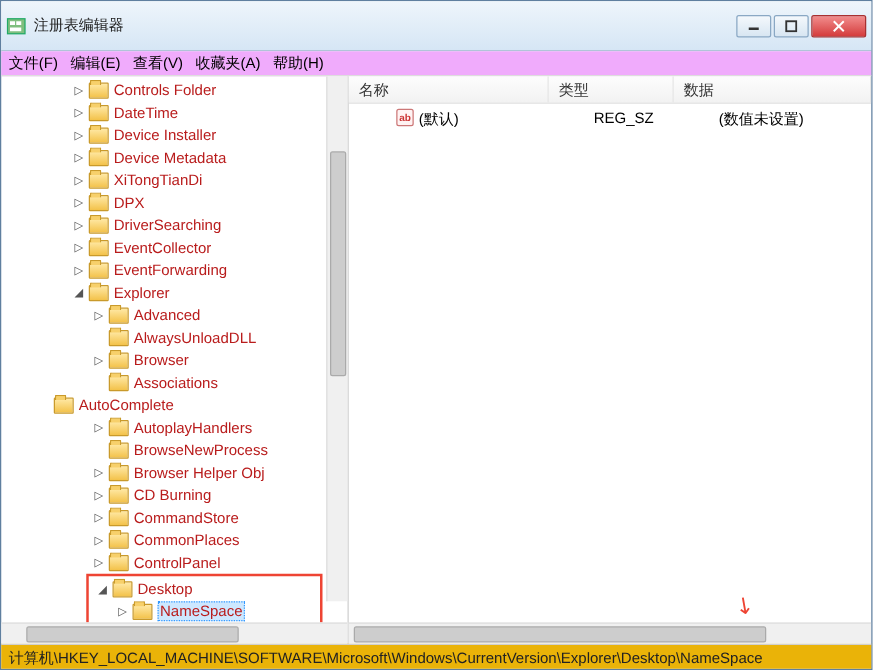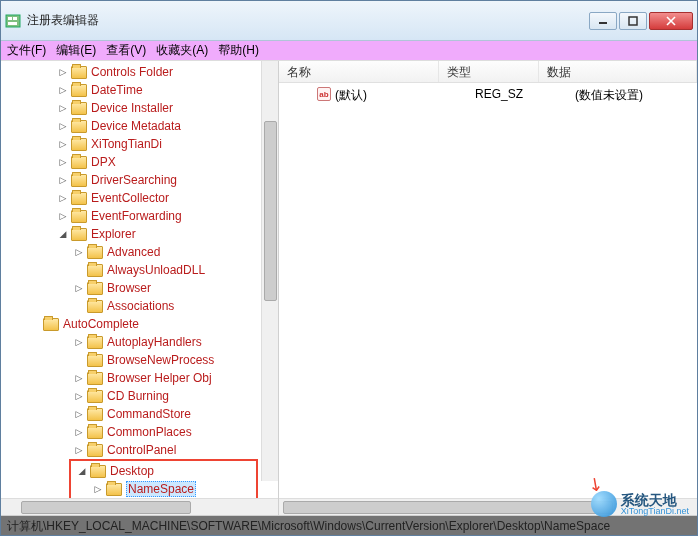--- a/index.html
+++ b/index.html
@@ -26,21 +26,21 @@
 .folder-icon::before { content: ""; position: absolute; top: -3px; left: 0; width: 7px; height: 3px; background: #f7d06b; border: 1px solid #c99a2b; border-bottom: none; border-radius: 1px 1px 0 0; }
 .node-label { color: #b91c1c; }
 .selected { background: #cde8ff; border: 1px dotted #3399ff; padding: 0 1px; }
 .highlight-box { border: 2px solid #e43; padding: 1px; }
 .list-pane { flex: 1; display: flex; flex-direction: column; }
 .list-header { height: 22px; display: flex; border-bottom: 1px solid #e0e0e0; background: linear-gradient(#fdfdfd,#f2f2f2); }
 .list-col { padding: 3px 8px; border-right: 1px solid #e6e6e6; color: #333; }
 .list-body { flex: 1; padding: 4px 6px; }
 .list-row { display: flex; align-items: flex-start; height: 18px; margin-left: 32px; }
 .val-icon { width: 14px; height: 14px; border: 1px solid #c77; background: #fff3f3; border-radius: 2px; display: inline-flex; align-items: center; justify-content: center; color: #c33; font-size: 8px; font-weight: bold; margin-right: 4px; }
-.statusbar { height: 20px; border-top: 1px solid #d0d0d0; padding: 2px 6px; background: #737373; color: #222; white-space: nowrap; overflow: hidden; }
+.statusbar { height: 20px; border-top: 1px solid #d0d0d0; padding: 2px 6px; background: #eab308; color: #222; white-space: nowrap; overflow: hidden; }
 .watermark { position: absolute; right: 8px; bottom: 18px; display: flex; align-items: center; gap: 4px; opacity: 0.95; pointer-events: none; }
 .wm-circle { width: 26px; height: 26px; border-radius: 50%; background: radial-gradient(circle at 30% 30%, #9fdcff, #2a8dd6); }
 .wm-text { display: flex; flex-direction: column; line-height: 1; }
 .wm-cn { font-weight: bold; font-size: 14px; color: #1b4f7a; }
 .wm-en { font-size: 9px; color: #2a8dd6; }
 .red-arrow { position: absolute; right: 94px; bottom: 40px; color: #e43; font-size: 18px; transform: rotate(35deg); pointer-events: none; }
 </style>
 </head>
 <body>
 
@@ -240,21 +240,14 @@
         <div class="hthumb" style="left:4px; width:330px;"></div>
       </div>
     </div>
   </div>
 
   <div class="statusbar">
     <span>计算机\HKEY_LOCAL_MACHINE\SOFTWARE\Microsoft\Windows\CurrentVersion\Explorer\Desktop\NameSpace</span>
   </div>
 
   <div class="red-arrow">↘</div>
-  <div class="watermark">
-    <div class="wm-circle"></div>
-    <div class="wm-text">
-      <span class="wm-cn">系统天地</span>
-      <span class="wm-en">XiTongTianDi.net</span>
-    </div>
-  </div>
 
 </div>
 
 </body></html>

